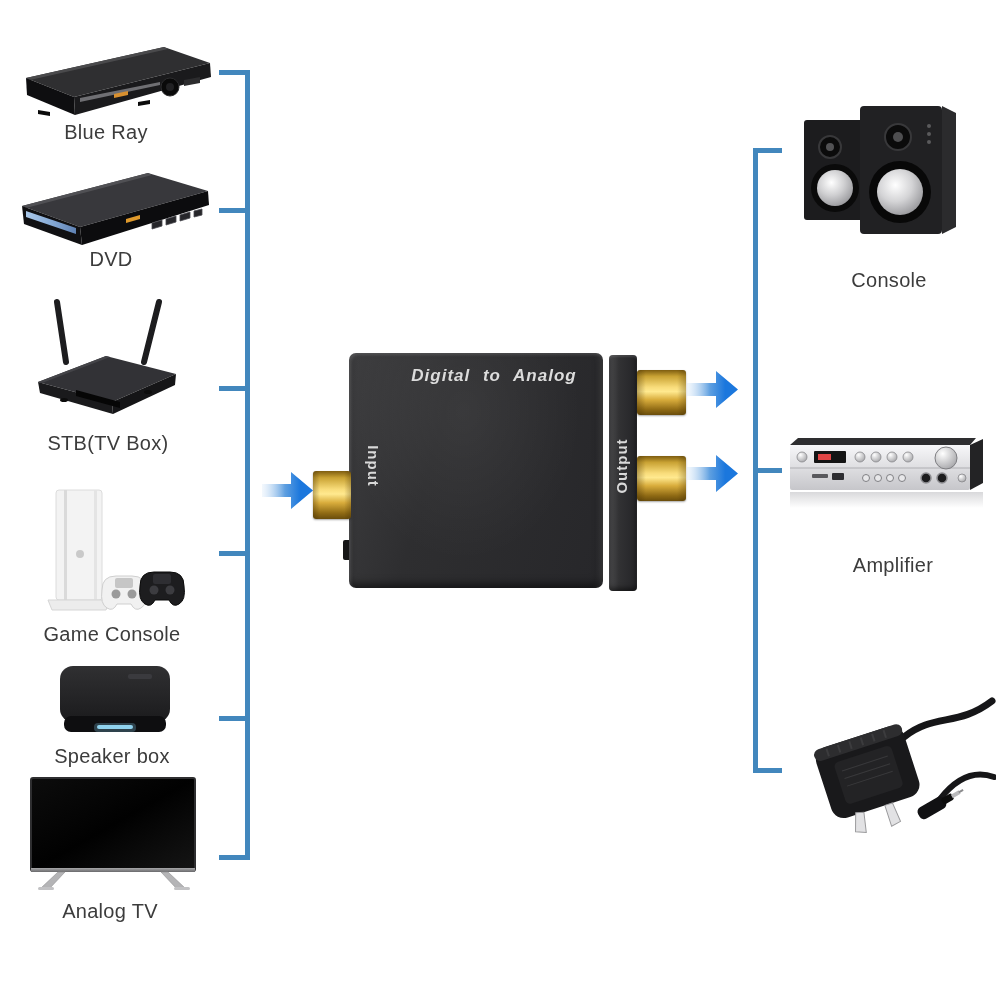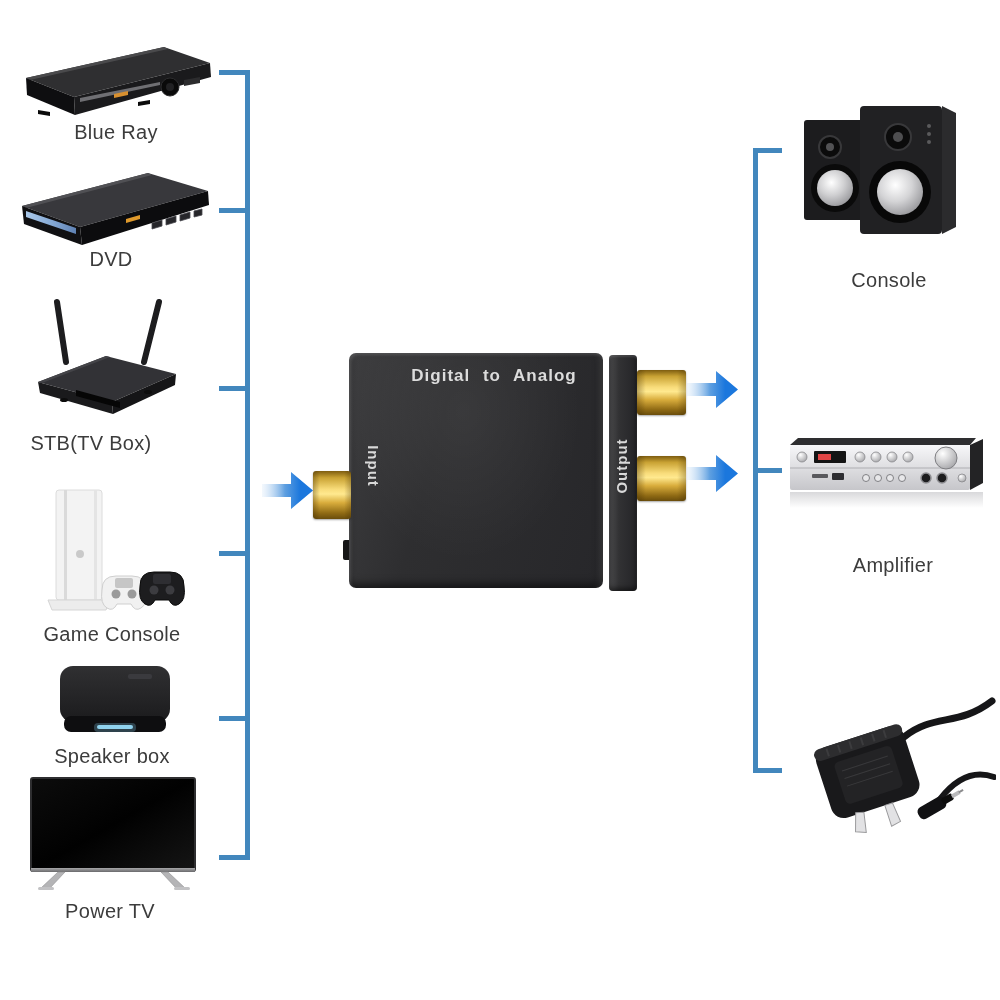--- a/index.html
+++ b/index.html
@@ -15,21 +15,21 @@
      background:
        radial-gradient(ellipse at 45% 25%, rgba(255,255,255,0.06), rgba(255,255,255,0) 60%),
        linear-gradient(105deg,#3d3d3f 0%,#2e2e30 35%,#27272a 100%);
      box-shadow: inset 2px 2px 3px rgba(255,255,255,0.14), inset -2px -4px 8px rgba(0,0,0,0.55),
                  inset -8px 0 6px -6px rgba(255,255,255,0.25);}
   .conv-panel{position:absolute;left:609px;top:355px;width:28px;height:236px;border-radius:4px;
      background:linear-gradient(90deg,#4c4c4e 0%,#323234 35%,#242427 100%);
      box-shadow: inset 0 2px 2px rgba(255,255,255,0.12), inset 0 -3px 5px rgba(0,0,0,0.5);}
   .conv-title{position:absolute;left:349px;top:361px;width:290px;text-align:center;
      color:#dcdcdc;font-weight:bold;font-size:17px;letter-spacing:1px;word-spacing:7px;
-     line-height:29px;}
+     line-height:29px;font-style:italic;}
   .conv-vtext{position:absolute;width:80px;height:20px;text-align:center;color:#d9d9d9;
      font-weight:bold;font-size:15px;letter-spacing:1px;}
   .rca{position:absolute;border-radius:3px;
      background:
        linear-gradient(90deg, rgba(60,40,0,0.35), rgba(255,255,255,0) 18%, rgba(255,255,255,0) 82%, rgba(60,40,0,0.3)),
        linear-gradient(180deg,#7e5d10 0%,#c9a233 14%,#f8dc7a 38%,#ffe98f 48%,#d9ad3c 66%,#8f6a14 88%,#6a4d0c 100%);
      box-shadow:0 1px 2px rgba(0,0,0,0.35);}
   .jack-nub{position:absolute;left:343px;top:540px;width:9px;height:20px;background:#161616;border-radius:2px;}
 </style>
 </head>
@@ -43,21 +43,21 @@
     <polygon points="8,38 56,57 57,75 9,55" fill="#0e0e10"></polygon>
     <polygon points="56,57 192,23 193,37 57,75" fill="#1a1a1c"></polygon>
     <polygon points="62,58 142,42 142,45 62,62" fill="#6f6f73"></polygon>
     <polygon points="96,54 110,51 110,55 96,58" fill="#d89030"></polygon>
     <circle cx="152" cy="47" r="9" fill="#0a0a0a" stroke="#2c2c2e"></circle>
     <circle cx="152" cy="47" r="4" fill="#212123"></circle>
     <polygon points="166,40 182,37 182,43 166,46" fill="#2c2c2e"></polygon>
     <polygon points="20,70 32,72 32,76 20,74" fill="#0a0a0a"></polygon>
     <polygon points="120,62 132,60 132,64 120,66" fill="#0a0a0a"></polygon>
   </svg>
-  <div class="dev-label" style="left:116px;top:121px">Blue Ray</div>
+  <div class="dev-label" style="left:106px;top:121px">Blue Ray</div>
 
   <svg class="dev" style="left:14px;top:160px" width="200" height="100" viewBox="0 0 200 100">
     <defs>
       <linearGradient id="dvdTray" x1="0" y1="0" x2="1" y2="0">
         <stop offset="0" stop-color="#aac9ea"></stop>
           <stop offset="0.6" stop-color="#7fa3d0"></stop>
         <stop offset="1" stop-color="#5f82b4"></stop>
       </linearGradient>
     </defs>
     <polygon points="8,46 134,13 194,31 66,67" fill="#38383c"></polygon>
@@ -79,21 +79,21 @@
     <path d="M40,66 L31,6" stroke="#1d1d1f" stroke-width="6" stroke-linecap="round"></path>
     <path d="M118,66 L133,6" stroke="#1d1d1f" stroke-width="6" stroke-linecap="round"></path>
     <polygon points="12,86 80,60 150,78 86,106" fill="#323236"></polygon>
     <polygon points="12,86 80,60 84,61 16,87" fill="#444448"></polygon>
     <polygon points="12,86 86,106 87,118 14,97" fill="#1a1a1c"></polygon>
     <polygon points="86,106 150,78 149,89 87,118" fill="#151517"></polygon>
     <polygon points="50,94 94,106 94,112 50,100" fill="#060606"></polygon>
     <ellipse cx="38" cy="104" rx="4" ry="2" fill="#0c0c0c"></ellipse>
     <ellipse cx="122" cy="96" rx="4" ry="2" fill="#0c0c0c"></ellipse>
   </svg>
-  <div class="dev-label" style="left:91px;top:432px">STB(TV Box)</div>
+  <div class="dev-label" style="left:108px;top:432px">STB(TV Box)</div>
 
   <svg class="dev" style="left:36px;top:486px" width="156" height="133" viewBox="0 0 156 133">
     <rect x="20" y="4" width="46" height="110" rx="3" fill="#f3f3f3" stroke="#dcdcdc"></rect>
     <rect x="28" y="4" width="3" height="110" fill="#dadada"></rect>
     <rect x="58" y="4" width="3" height="110" fill="#e4e4e4"></rect>
     <circle cx="44" cy="68" r="4" fill="#c9c9c9"></circle>
     <polygon points="12,114 74,114 70,124 16,124" fill="#ececec" stroke="#d5d5d5"></polygon>
     <g transform="translate(58,86)">
       <path d="M8,18 Q8,4 22,4 L38,4 Q52,4 52,18 Q54,32 47,36 Q41,40 37,32 L23,32 Q19,40 13,36 Q6,32 8,18 Z" fill="#f1f1f1" stroke="#cfcfcf"></path>
       <rect x="21" y="6" width="18" height="10" rx="2" fill="#c6c6c6"></rect>
@@ -136,21 +136,21 @@
           <stop offset="1" stop-color="#69696b"></stop>
       </linearGradient>
     </defs>
     <rect x="3" y="2" width="164" height="93" rx="2" fill="url(#tvg)" stroke="#2e2e30" stroke-width="2"></rect>
     <rect x="3" y="92" width="164" height="4" fill="url(#tvbar)"></rect>
     <polygon points="30,96 37,96 22,112 13,112" fill="#b4b4b6" stroke="#8e8e90" stroke-width="0.6"></polygon>
     <polygon points="133,96 140,96 157,112 148,112" fill="#b4b4b6" stroke="#8e8e90" stroke-width="0.6"></polygon>
     <rect x="10" y="111" width="16" height="3" rx="1.5" fill="#c2c2c4"></rect>
     <rect x="146" y="111" width="16" height="3" rx="1.5" fill="#c2c2c4"></rect>
   </svg>
-  <div class="dev-label" style="left:110px;top:900px">Power TV</div>
+  <div class="dev-label" style="left:110px;top:900px">Analog TV</div>
 
   <div class="vline" style="left:245px;top:70px;width:5px;height:790px"></div>
   <div class="hline" style="left:219px;top:70px;width:26px;height:5px"></div>
   <div class="hline" style="left:219px;top:208px;width:26px;height:5px"></div>
   <div class="hline" style="left:219px;top:386px;width:26px;height:5px"></div>
   <div class="hline" style="left:219px;top:551px;width:26px;height:5px"></div>
   <div class="hline" style="left:219px;top:716px;width:26px;height:5px"></div>
   <div class="hline" style="left:219px;top:855px;width:26px;height:5px"></div>
 
   <svg class="arrow" style="left:262px;top:468px" width="52" height="45" viewBox="0 0 52 45">

